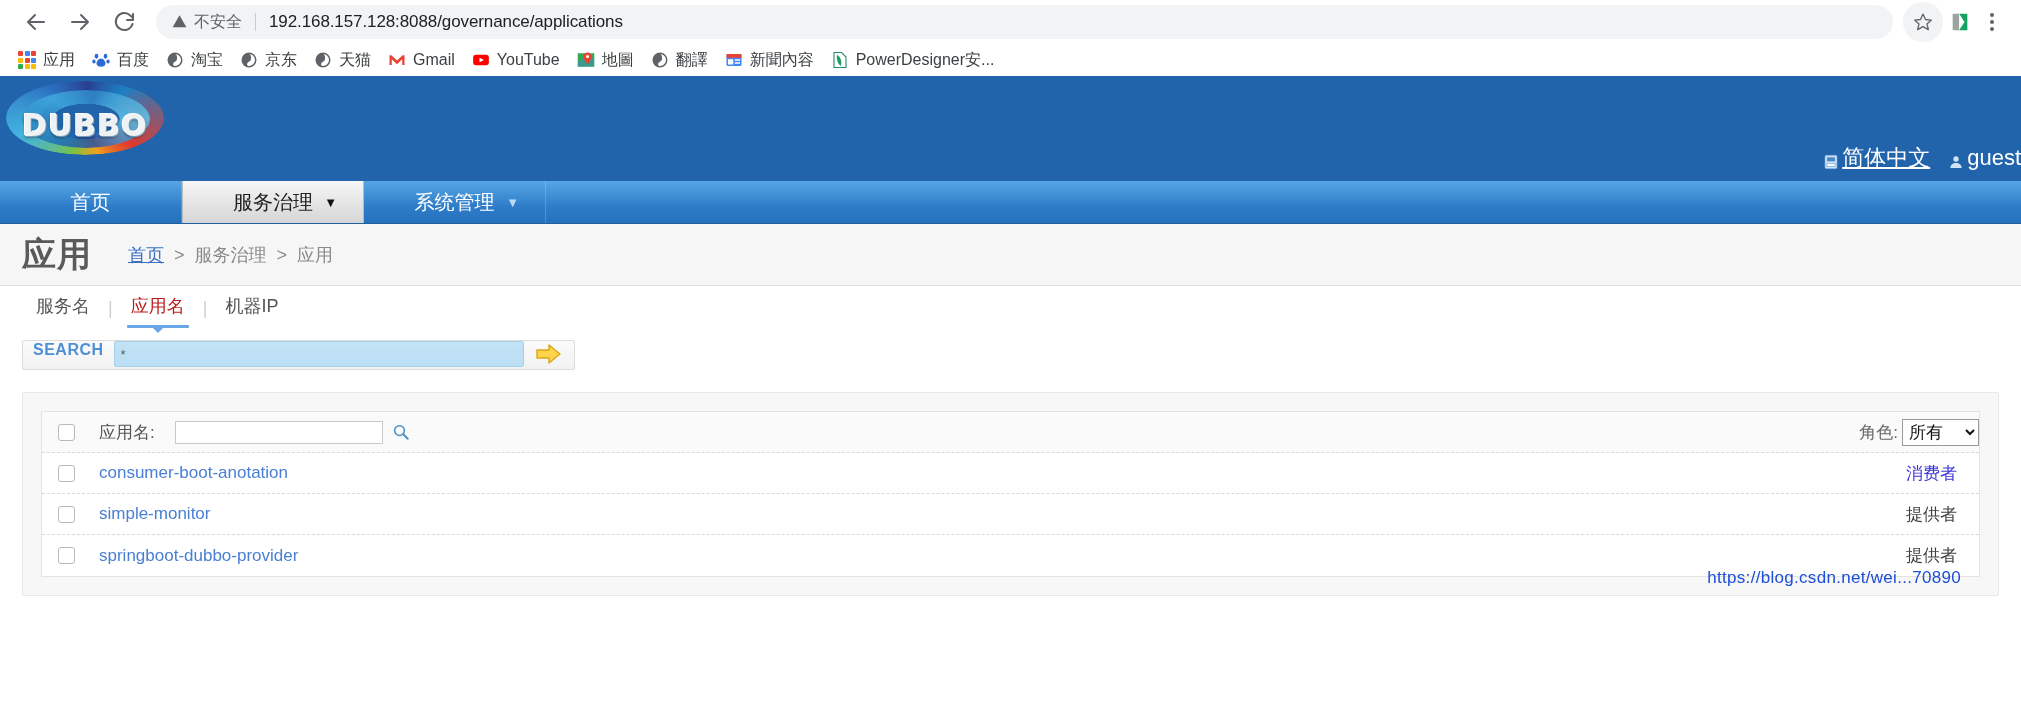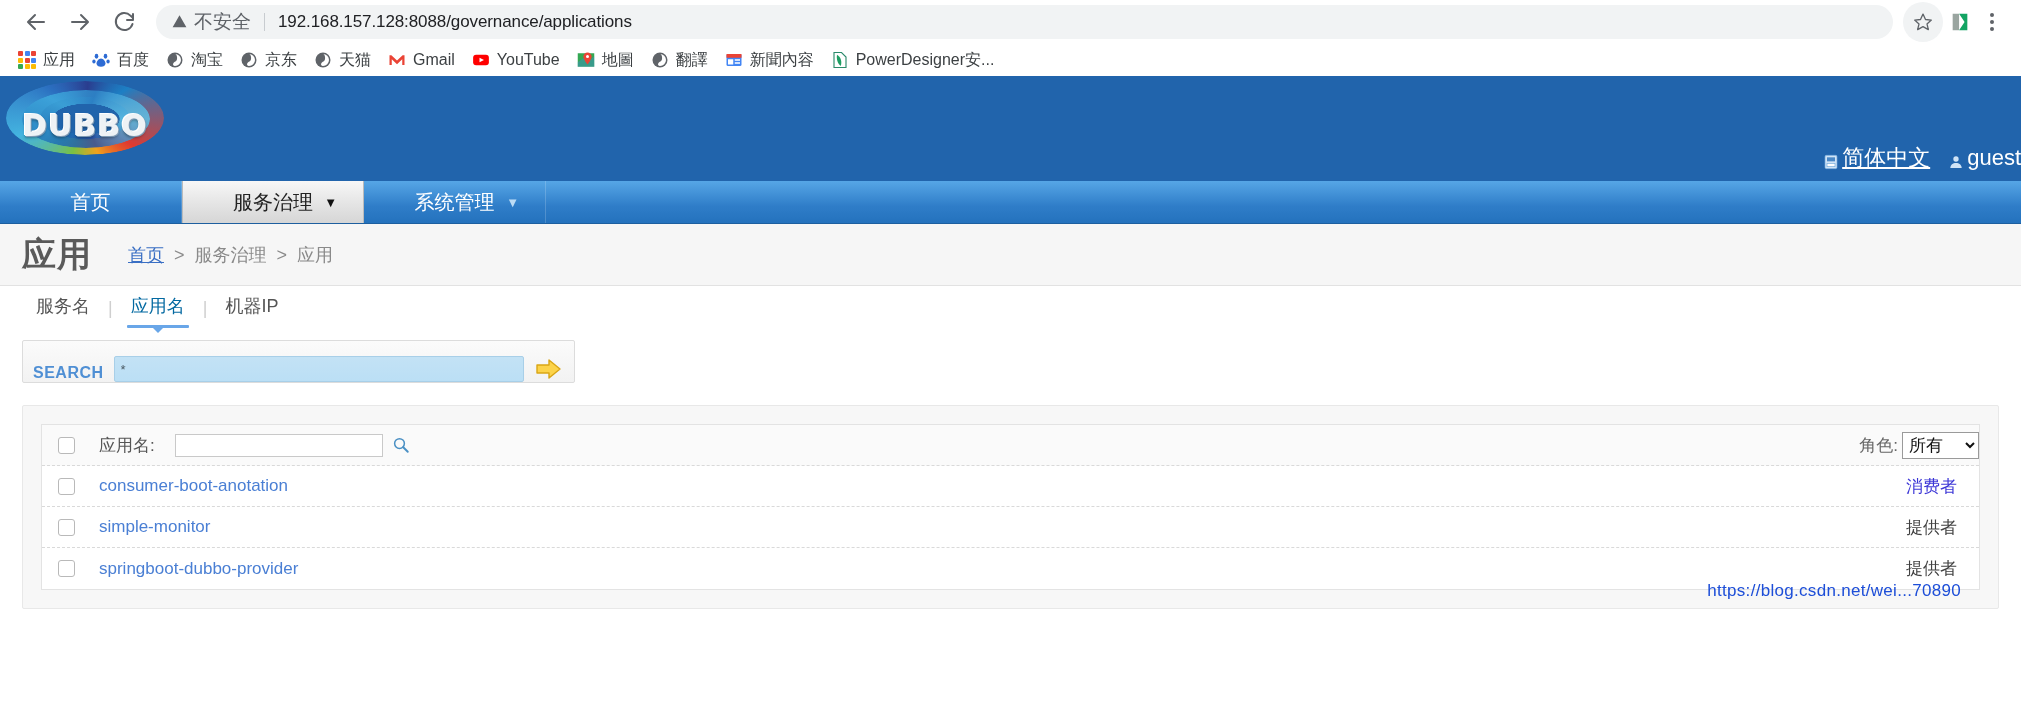--- a/index.html
+++ b/index.html
@@ -26,21 +26,21 @@
   .nav-btn svg { display:block; }
 
   .omnibox {
     flex:1; height:34px; margin-left:10px; margin-right:10px;
     background:#f1f3f4; border-radius:18px;
     display:flex; align-items:center; padding:0 16px;
     min-width:0;
   }
   .omni-warn {
     display:flex; align-items:center; gap:7px; flex:none;
-    color:#5f6368; font-size:19px;
+    color:#5f6368; font-size:16px;
   }
   .omni-warn .tri { font-size:15px; color:#5f6368; line-height:1; }
   .omni-sep {
     width:1px; height:18px; background:#c8ccd0; margin:0 13px; flex:none;
   }
   .omni-url {
     font-size:17px; color:#202124; white-space:nowrap; overflow:hidden;
     letter-spacing:-0.1px;
   }
   .star-btn {
@@ -154,39 +154,39 @@
   .breadcrumb { font-size:18px; color:#8a8a8a; }
   .breadcrumb a { color:#3a6fc4; text-decoration:underline; }
   .breadcrumb .sep { color:#8a8a8a; margin:0 5px; }
 
   
   .subtabs {
     height:44px; display:flex; align-items:center; padding-left:24px;
     font-size:18px; color:#555; background:#fff;
   }
   .subtab { position:relative; padding:4px 12px 8px; cursor:pointer; color:#555; }
-  .subtab.active { color:#0369a1; }
+  .subtab.active { color:#b91c1c; }
   .subtab.active:after {
     content:""; position:absolute; left:8px; right:8px; bottom:-2px;
     height:3px; background:#69a6e8; border-radius:1px;
   }
   .subtab.active:before {
     content:""; position:absolute; left:50%; bottom:-7px; transform:translateX(-50%);
     border-left:5px solid transparent; border-right:5px solid transparent;
     border-top:5px solid #69a6e8;
   }
   .subtab-sep { color:#cfcfcf; padding:0 6px; }
 
   
   .search-panel-wrap { padding:10px 0 0 22px; }
   .search-panel {
-    width:553px; height:43px;
+    width:553px; height:30px;
     background:linear-gradient(#fbfbfb,#f2f2f2);
     border:1px solid #dcdcdc; border-radius:2px;
-    display:flex; align-items:flex-end; padding:0 10px; gap:10px;
+    display:flex; align-items:flex-start; padding:0 10px; gap:10px;
   }
   .search-label {
     font-size:16px; font-weight:bold; color:#4f8fd4; letter-spacing:.5px;
     font-family:"Liberation Sans",sans-serif;
   }
   .search-input {
     width:413px; height:26px;
     background:linear-gradient(#c3e2f5,#bbdff5);
     border:1px solid #a8cfe8; border-radius:2px;
     font-size:13px; color:#4a5a63; padding:0 6px;

